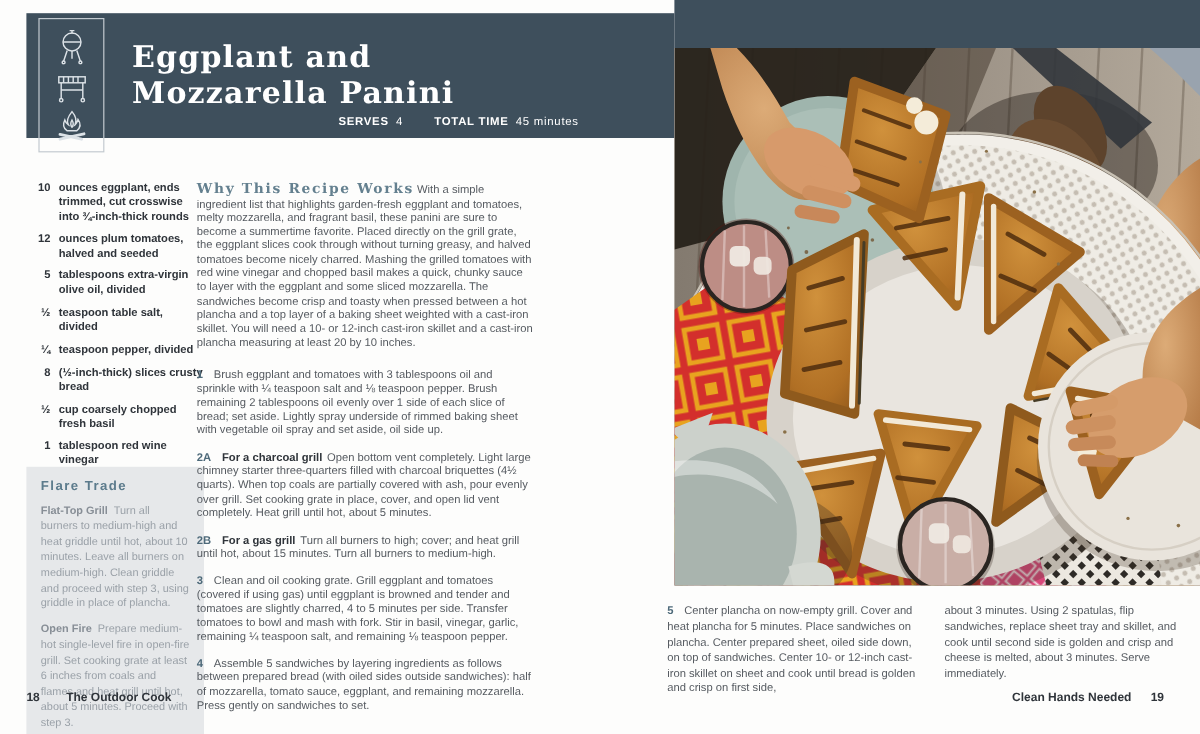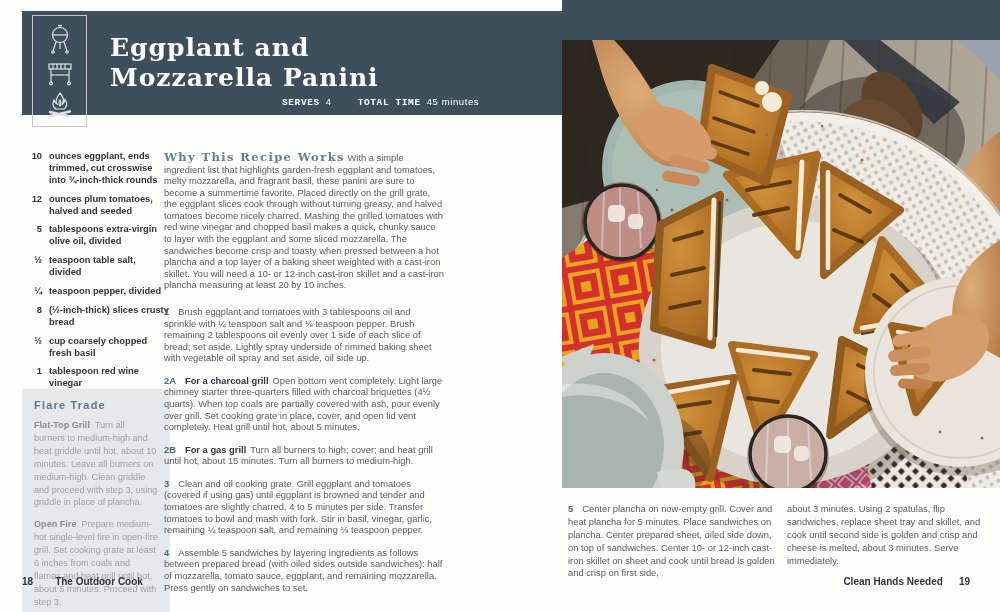--- a/index.html
+++ b/index.html
@@ -11,21 +11,21 @@
   .band-main{left:22px;top:11px;width:540px;height:104px;background:#3e4f5c;}
   .band-right{left:562px;top:0;width:438px;height:40px;background:#3e4f5c;}
   .icon-box{left:32px;top:15px;width:55px;height:112px;border:1.5px solid #c3cad0;
             display:flex;flex-direction:column;align-items:center;justify-content:space-between;
             padding:8px 0 7px 0;box-sizing:border-box;}
   .icon-box svg{display:block;}
   .title{left:110px;top:33px;width:430px;color:#ffffff;font-family:"DejaVu Serif",serif;
          font-weight:bold;font-size:25px;line-height:1.2;letter-spacing:1px;}
   .serves-row{left:282px;top:96px;display:flex;align-items:baseline;gap:6px;color:#fff;
               font-size:9.5px;letter-spacing:.6px;}
-  .serves-row .lbl{font-weight:bold;font-family:Liberation Mono, monospace;}
+  .serves-row .lbl{font-weight:bold;}
   .serves-row .gap{width:14px;}
 
   
   .ingredients{left:22px;top:151px;width:148px;}
   .ing-item{display:flex;margin-bottom:7px;font-size:9.3px;line-height:1.28;
             font-weight:bold;color:#2f343a;}
   .ing-qty{width:20px;min-width:20px;text-align:right;margin-right:7px;}
   .flare-box{left:22px;top:389px;width:148px;box-sizing:border-box;background:#e6e8ea;
              padding:10px 12px 12px 12px;}
   .flare-title{font-family:Liberation Sans, sans-serif;font-weight:bold;font-size:11px;
@@ -36,21 +36,21 @@
   
   .main-col{left:164px;top:150px;width:281px;font-size:9.35px;line-height:1.24;color:#565b61;}
   .why-head{font-family:"DejaVu Serif",serif;font-weight:bold;font-size:11.5px;
             letter-spacing:1.4px;color:#64808f;}
   .step{margin:0 0 11px 0;}
   .why-p{margin:0 0 15px 0;}
   .stepnum{font-weight:bold;color:#4e6a7a;margin-right:9px;}
   .steplabel{color:#2f343a;margin-right:4px;}
 
   
-  .col5a{left:568px;top:503px;width:207px;font-size:9.35px;line-height:1.38;color:#565b61;}
+  .col5a{left:556px;top:503px;width:207px;font-size:9.35px;line-height:1.38;color:#565b61;}
   .col5b{left:787px;top:503px;width:200px;font-size:9.35px;line-height:1.38;color:#565b61;}
 
   
   .footer-left{left:22px;top:576px;display:flex;gap:22px;font-size:10px;font-weight:bold;color:#2f343a;}
   .footer-right{right:30px;top:576px;display:flex;gap:16px;font-size:10px;font-weight:bold;color:#2f343a;}
 
   
   .photo{left:562px;top:40px;width:438px;height:448px;overflow:hidden;background:#9a9083;}
 </style>
 </head>

